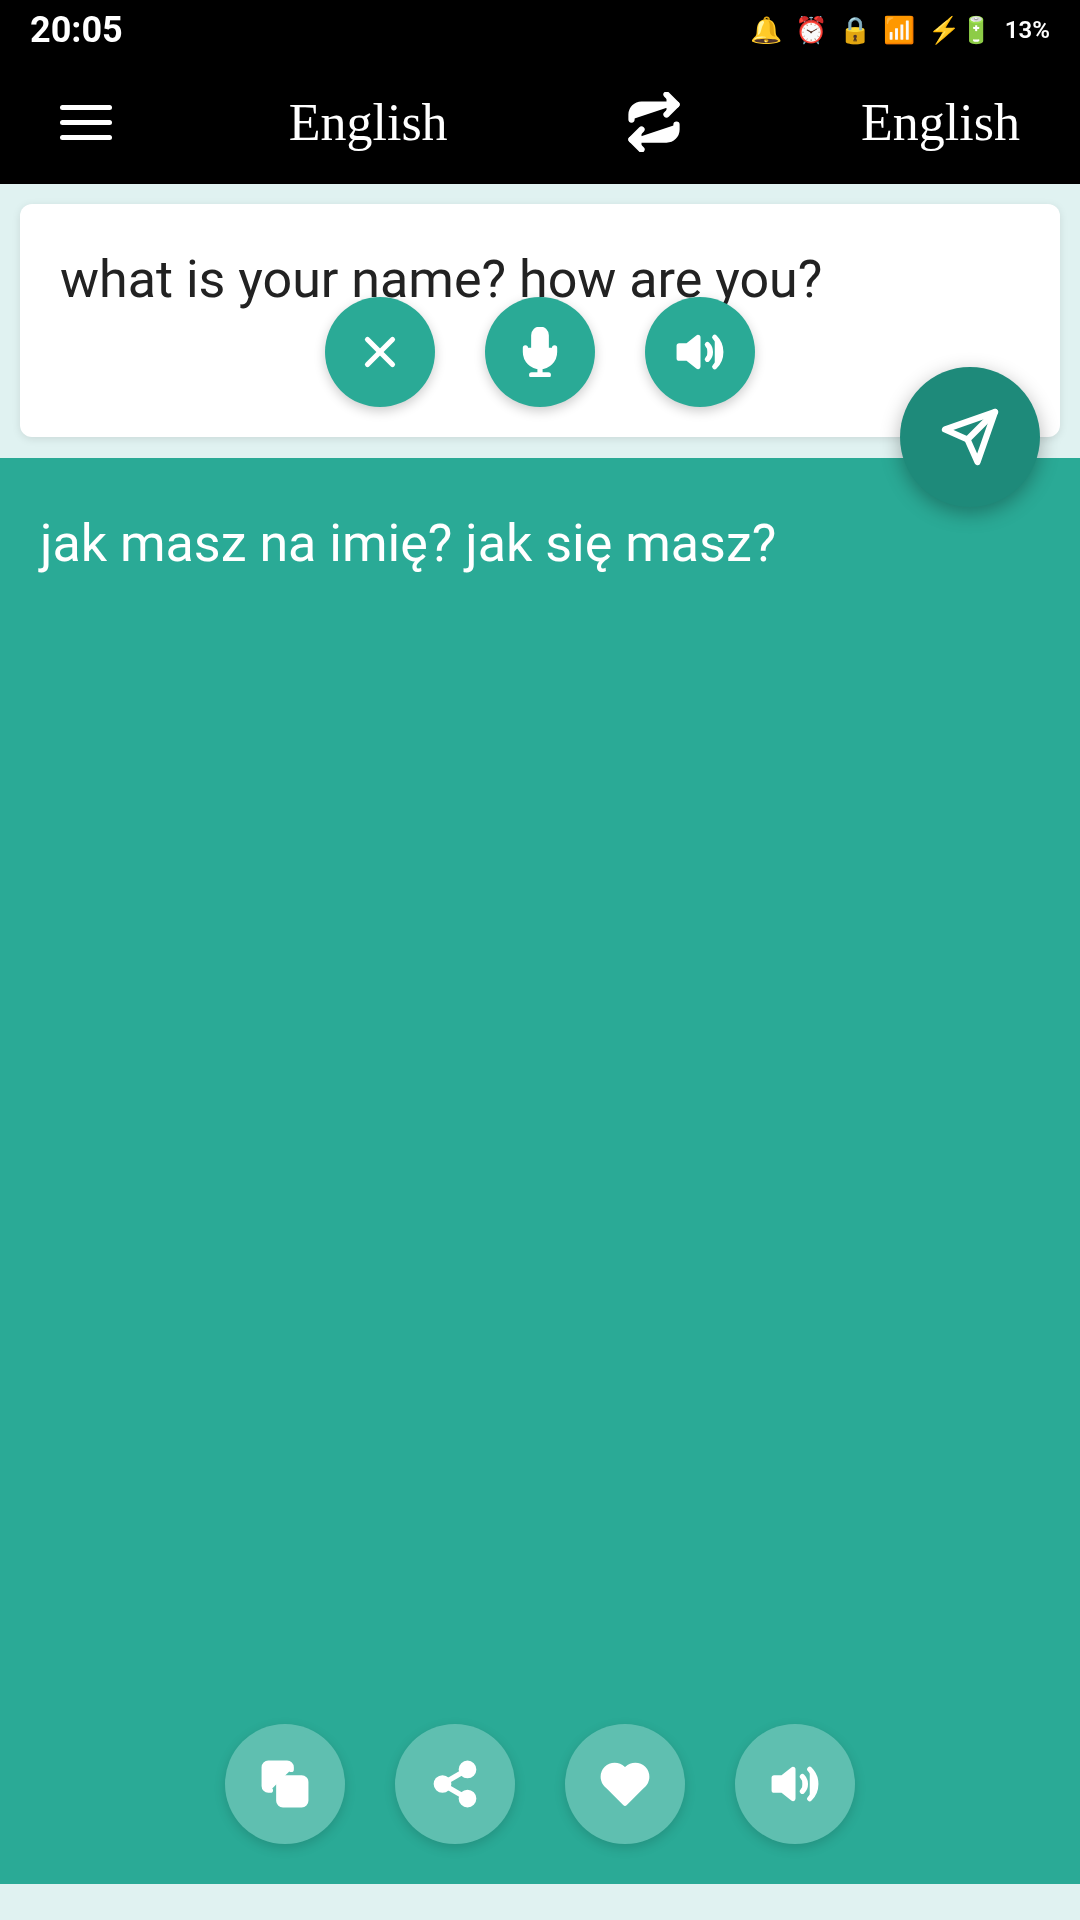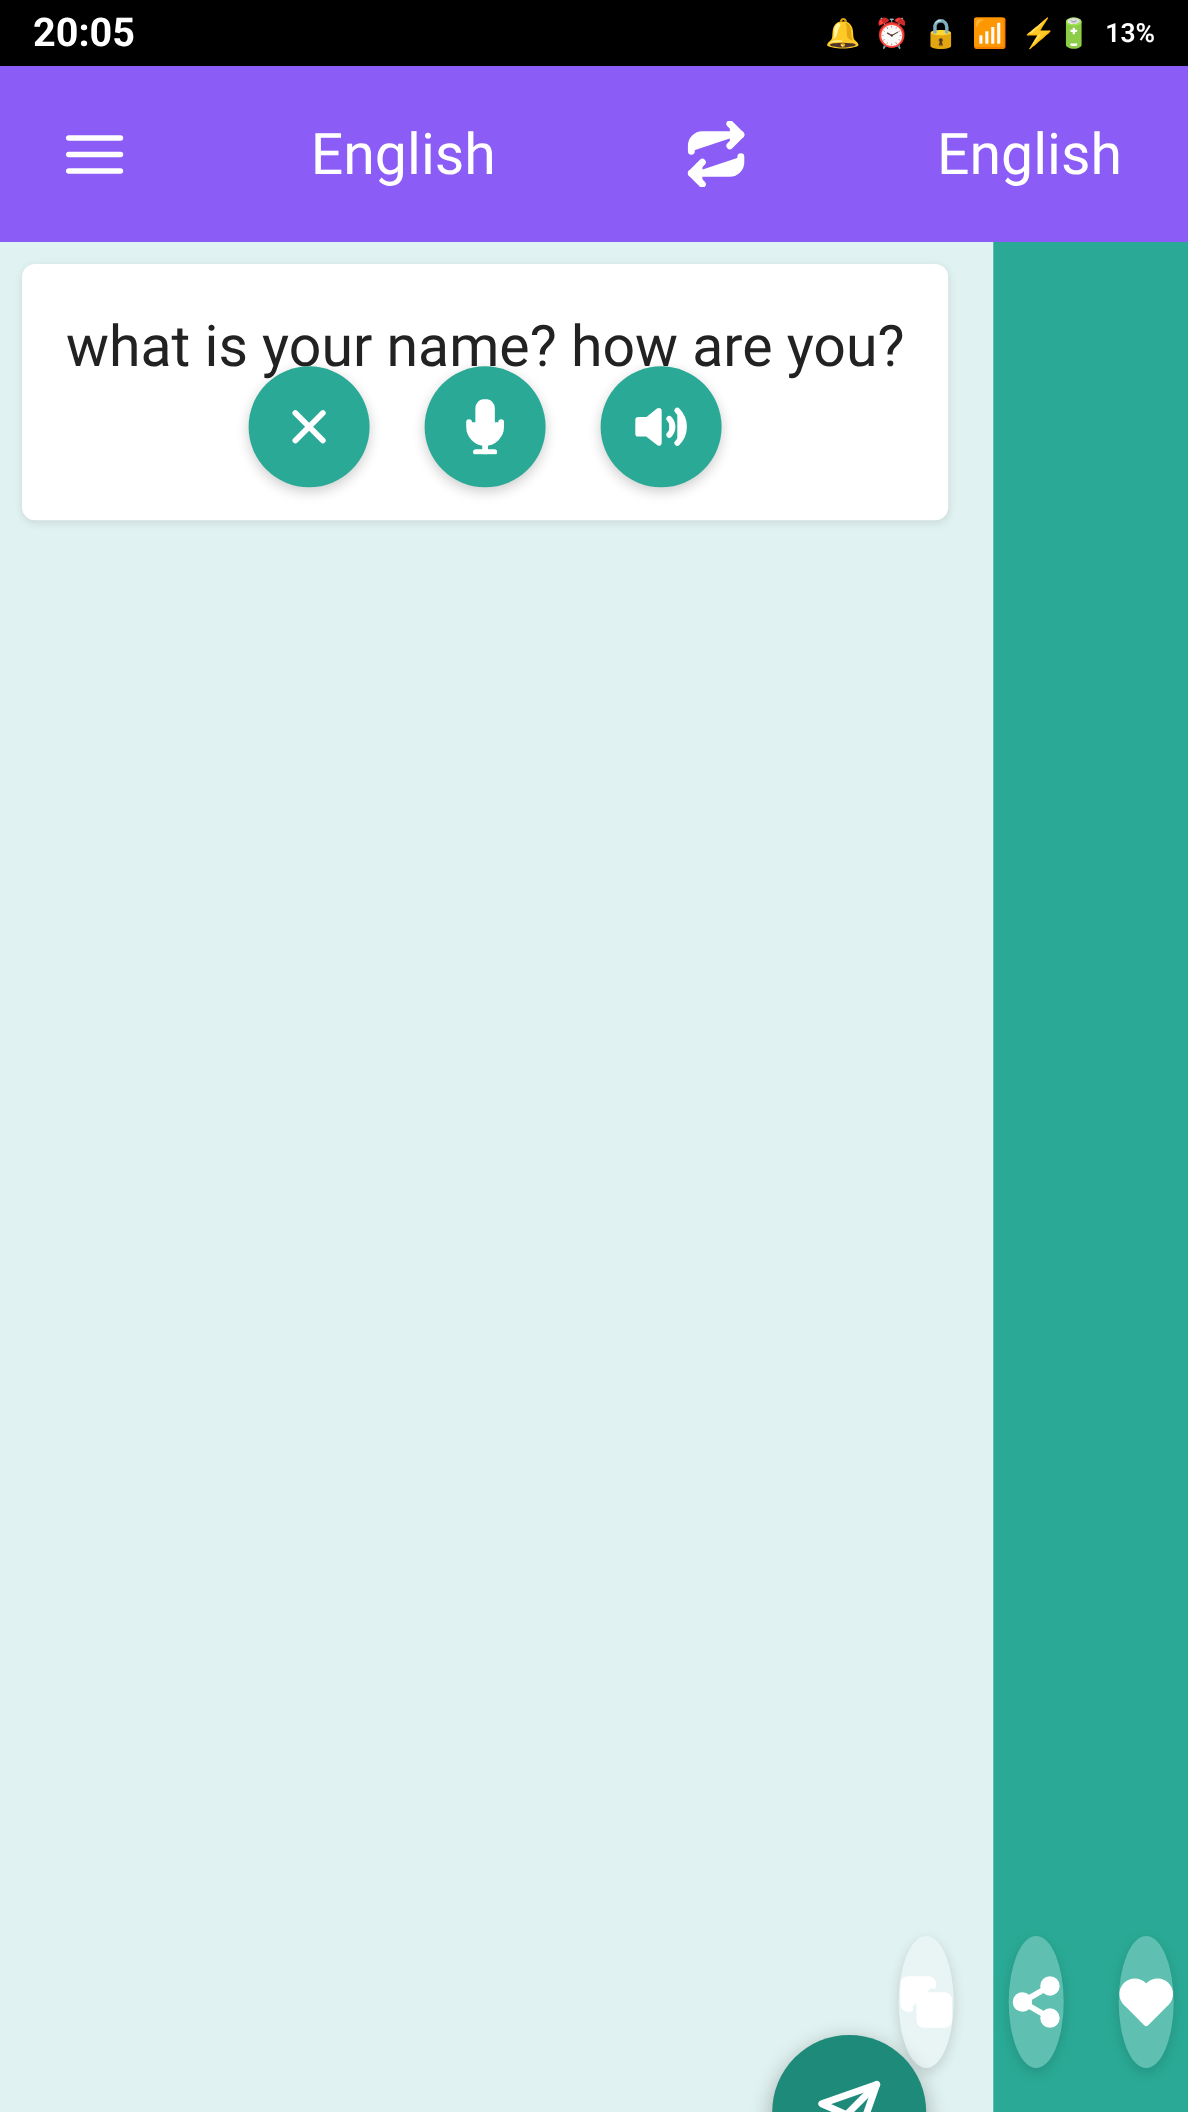--- a/index.html
+++ b/index.html
@@ -39,26 +39,27 @@
       font-size: 24px;
     }
 
     .status-icon {
       font-size: 26px;
     }
 
     
     .toolbar {
       width: 100%;
-      height: 160px;
-      background: #8b5cf6;
+      height: 124px;
+      background: #000000;
       display: flex;
       align-items: center;
       justify-content: space-between;
       padding: 0 60px;
+      font-family: Liberation Serif, serif;
     }
 
     .toolbar-menu {
       display: flex;
       flex-direction: column;
       gap: 10px;
       cursor: pointer;
     }
 
     .toolbar-menu span {
@@ -83,21 +84,21 @@
       display: flex;
       align-items: center;
       justify-content: center;
     }
 
     
     .main {
       width: 100%;
       height: calc(1920px - 60px - 160px);
       display: flex;
-      flex-direction: row;
+      flex-direction: column;
       gap: 21px;
     }
 
     
     .source-panel {
       background: #fff;
       flex: 0 0 790px;
       position: relative;
       margin: 20px 20px 0 20px;
       border-radius: 12px;
@@ -280,20 +281,21 @@
 
     <button class="fab-translate" title="translate">
       <svg viewBox="0 0 24 24" width="60" height="60" fill="none" stroke="#fff" stroke-width="2.5" stroke-linecap="round" stroke-linejoin="round">
         <line x1="22" y1="2" x2="11" y2="13"></line>
         <polygon points="22 2 15 22 11 13 2 9 22 2"></polygon>
       </svg>
     </button>
   </div>
 
   <div class="translation-panel">
+    <div class="translation-text">jak masz na imię? jak się masz?</div>
     <div class="translation-actions">
       <button class="trans-btn" title="copy">
         <svg class="icon-svg" viewBox="0 0 24 24" fill="none" stroke="#fff" stroke-width="2.5" stroke-linecap="round" stroke-linejoin="round">
           <rect x="9" y="9" width="13" height="13" rx="2" ry="2"></rect>
           <path d="M5 15H4a2 2 0 0 1-2-2V4a2 2 0 0 1 2-2h9a2 2 0 0 1 2 2v1"></path>
         </svg>
       </button>
       <button class="trans-btn" title="share">
         <svg class="icon-svg" viewBox="0 0 24 24" fill="none" stroke="#fff" stroke-width="2.5" stroke-linecap="round" stroke-linejoin="round">
           <circle cx="18" cy="5" r="3"></circle>

